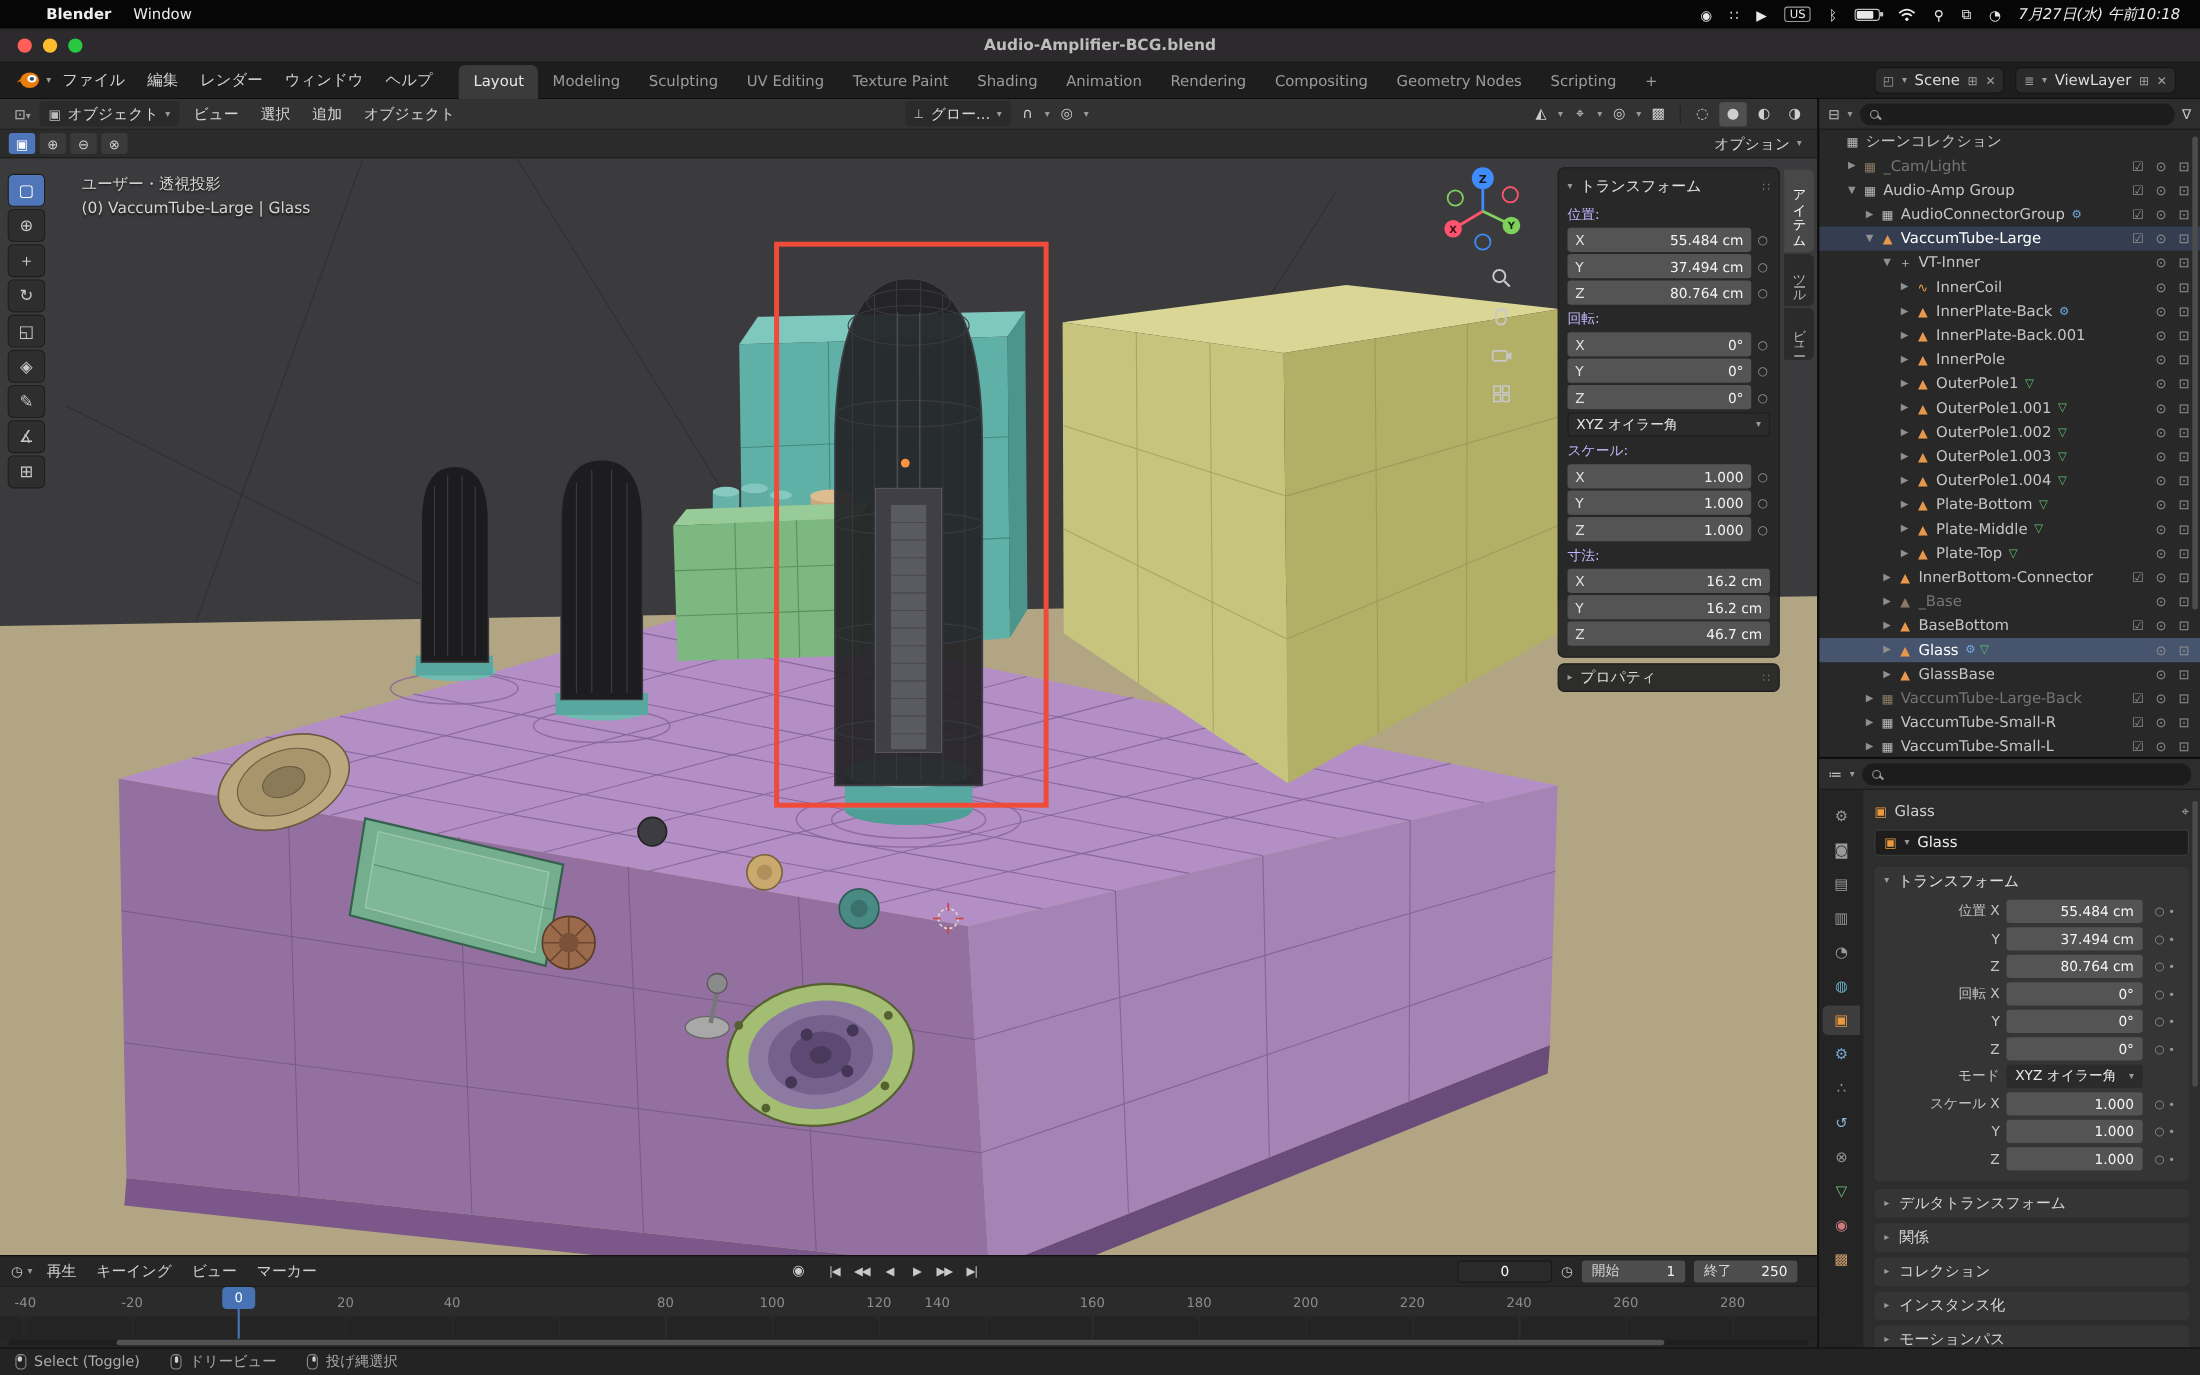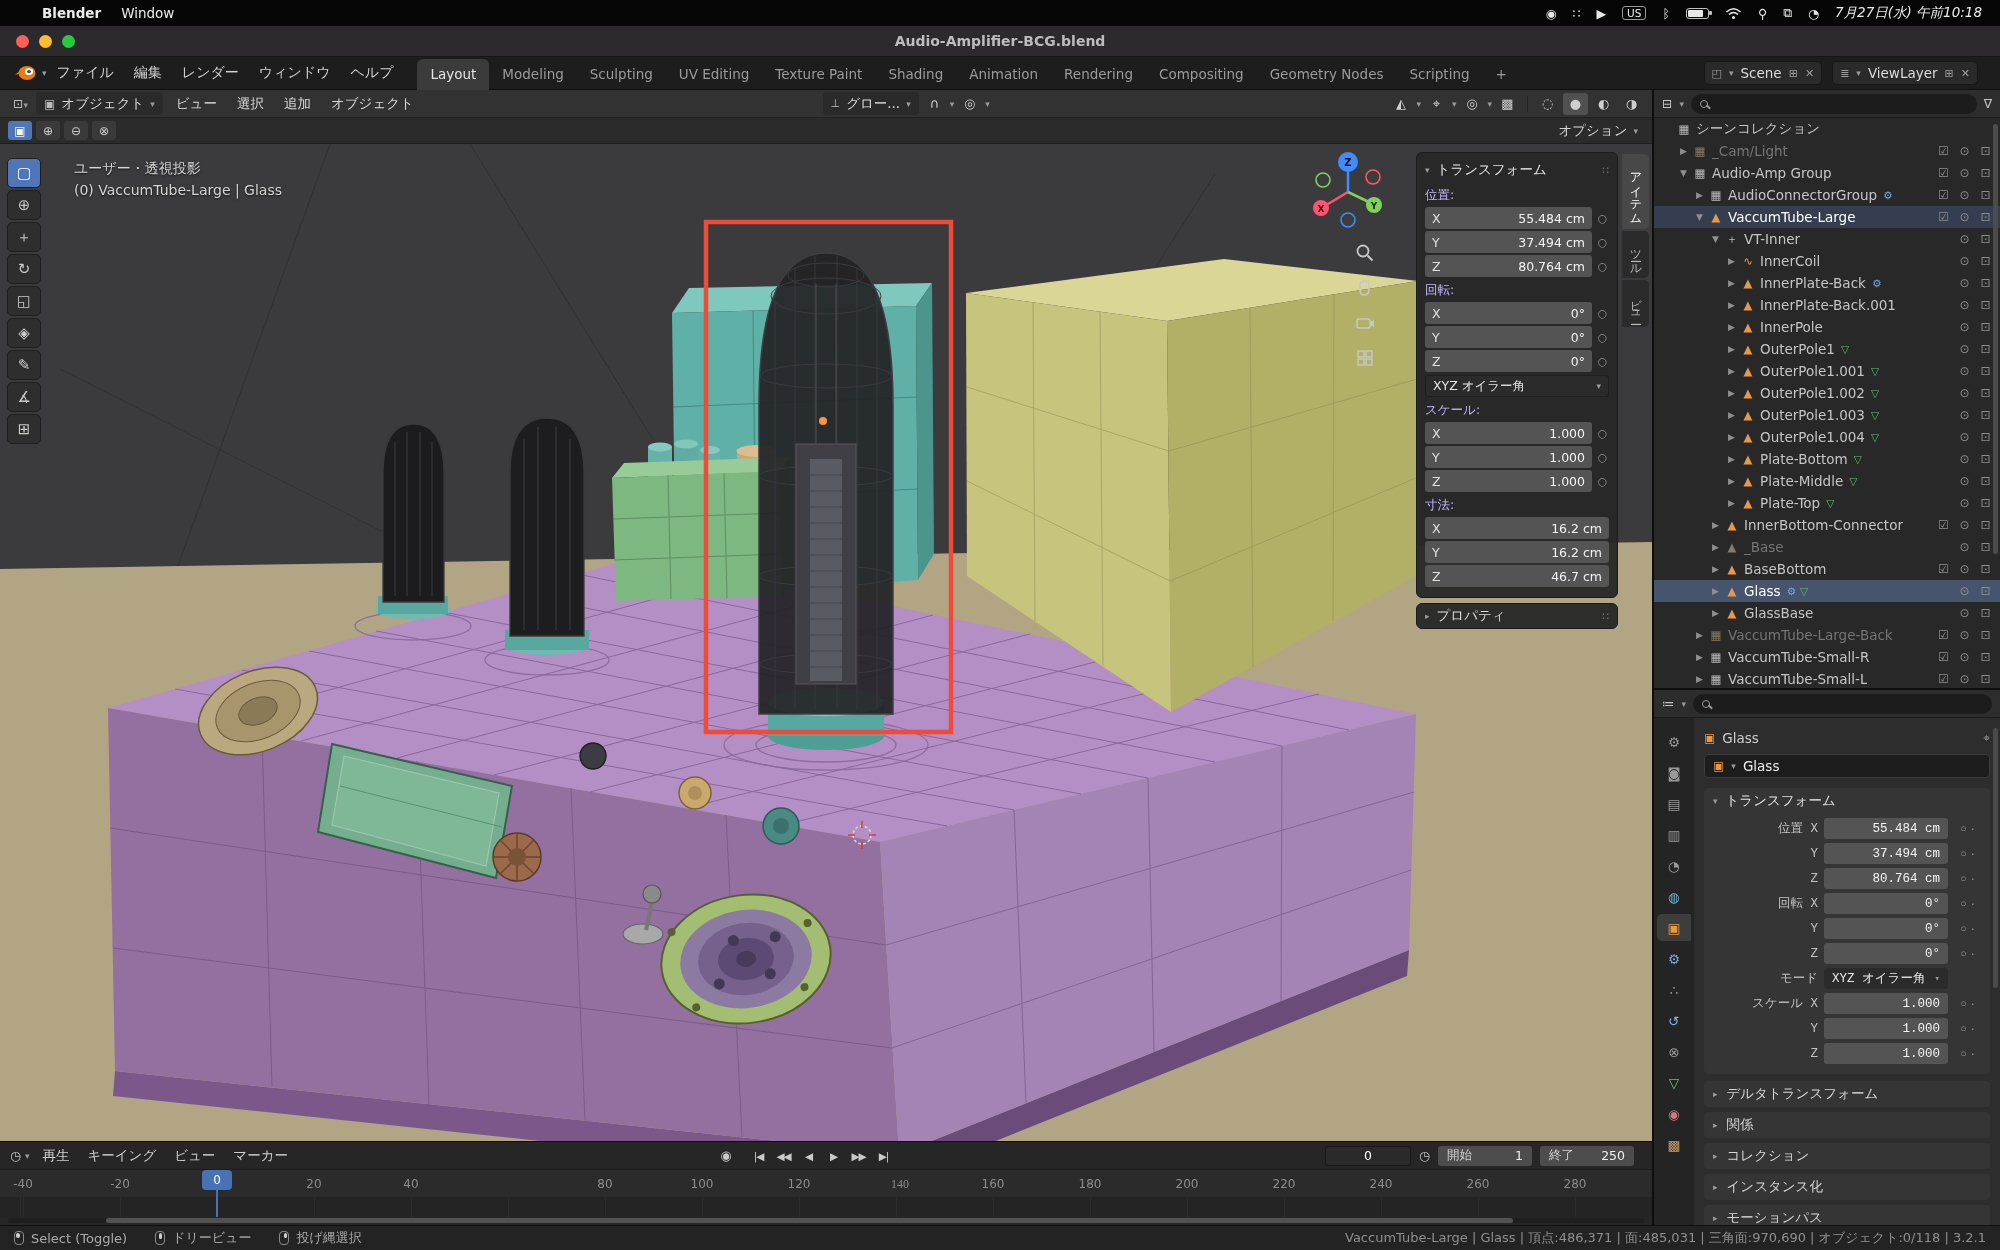--- a/index.html
+++ b/index.html
@@ -128,21 +128,21 @@
   #ptabs { width:40px; background:#242424; padding-top:10px; display:flex; flex-direction:column; align-items:center; gap:4px; }
   .ptab { width:34px; height:27px; display:flex; align-items:center; justify-content:center; color:#9a9a9a; font-size:13.5px; border-radius:5px 0 0 5px; }
   .ptab.active { background:#3d3d3d; }
   #pcontent { flex:1; padding:8px 10px; position:relative; overflow:hidden; }
   .pc-breadcrumb { display:flex; align-items:center; gap:7px; color:#cfcfcf; font-size:13.5px; height:24px; }
   .pc-pin { margin-left:auto; color:#999; font-size:12px; }
   .pc-name { margin:4px 0 10px; height:24px; background:#1d1d1d; border:1px solid #3c3c3c; border-radius:4px;
     display:flex; align-items:center; padding:0 8px; gap:7px; color:#ededed; font-size:13.5px; }
   .ppanel { background:#353535; border-radius:4px; margin-bottom:7px; }
   .ppanel-header { height:26px; display:flex; align-items:center; gap:8px; padding:0 9px; color:#e0e0e0; font-size:13.5px; }
-  .ppanel-body { padding:2px 8px 8px;font-family:Liberation Mono, monospace; }
+  .ppanel-body { padding:2px 8px 8px; }
   .prow { display:flex; align-items:center; height:25px; gap:6px; }
   .prow-label { width:106px; text-align:right; color:#c3c3c3; font-size:12.5px; flex:0 0 auto; }
   .prow-field { flex:1; height:21px; background:#545454; border-radius:3px; display:flex; align-items:center;
     justify-content:flex-end; padding:0 8px; color:#f4f4f4; font-size:12.5px; }
   .prow-field.dropdown { background:#2b2b2b; justify-content:space-between; color:#e8e8e8; }
   .prow-icons { width:28px; display:flex; gap:3px; color:#999; font-size:10.5px; justify-content:center; flex:0 0 auto; }
   .psection { height:26px; background:#353535; border-radius:4px; margin-bottom:5px; display:flex; align-items:center; gap:9px; padding:0 9px; color:#d6d6d6; font-size:13.5px; }
   .p-scroll { position:absolute; right:2px; top:10px; width:5px; height:260px; background:#4a4a4a; border-radius:3px; }
 
   
@@ -1228,21 +1228,21 @@
     <div id="tl-ruler">
         <span class="tick" style="left: 23px;">-40</span>
         <span class="tick" style="left: 120px;">-20</span>
         <span class="tick" style="left: 217px;">0</span>
         <span class="tick" style="left: 314px;">20</span>
         <span class="tick" style="left: 411px;">40</span>
         <span class="tick" style="left: 508px; margin-top: 48px;">60</span>
         <span class="tick" style="left: 605px;">80</span>
         <span class="tick" style="left: 702px;">100</span>
         <span class="tick" style="left: 799px;">120</span>
-        <span class="tick" style="left: 900px; font-family: Liberation Serif, serif;">140</span>
+        <span class="tick" style="left: 852px;">140</span>
         <span class="tick" style="left: 993px;">160</span>
         <span class="tick" style="left: 1090px;">180</span>
         <span class="tick" style="left: 1187px;">200</span>
         <span class="tick" style="left: 1284px;">220</span>
         <span class="tick" style="left: 1381px;">240</span>
         <span class="tick" style="left: 1478px;">260</span>
         <span class="tick" style="left: 1575px;">280</span>
       </div>
     <div id="tl-track"></div>
     <div id="playhead-handle" style="left: 217px;">0</div>
@@ -1260,16 +1260,15 @@
         </span>
         <span class="hint">
           <span class="mouse mid"></span>
           <span>ドリービュー</span>
         </span>
         <span class="hint">
           <span class="mouse right"></span>
           <span>投げ縄選択</span>
         </span>
       </span>
-    <span id="sb-stats">VaccumTube-Large | Glass | 頂点:486,371 | 面:485,031 | 三角面:970,690 | オブジェクト:0/118 | 3.2.1</span>
   </div>
 
 </div>
 
 </body></html>

